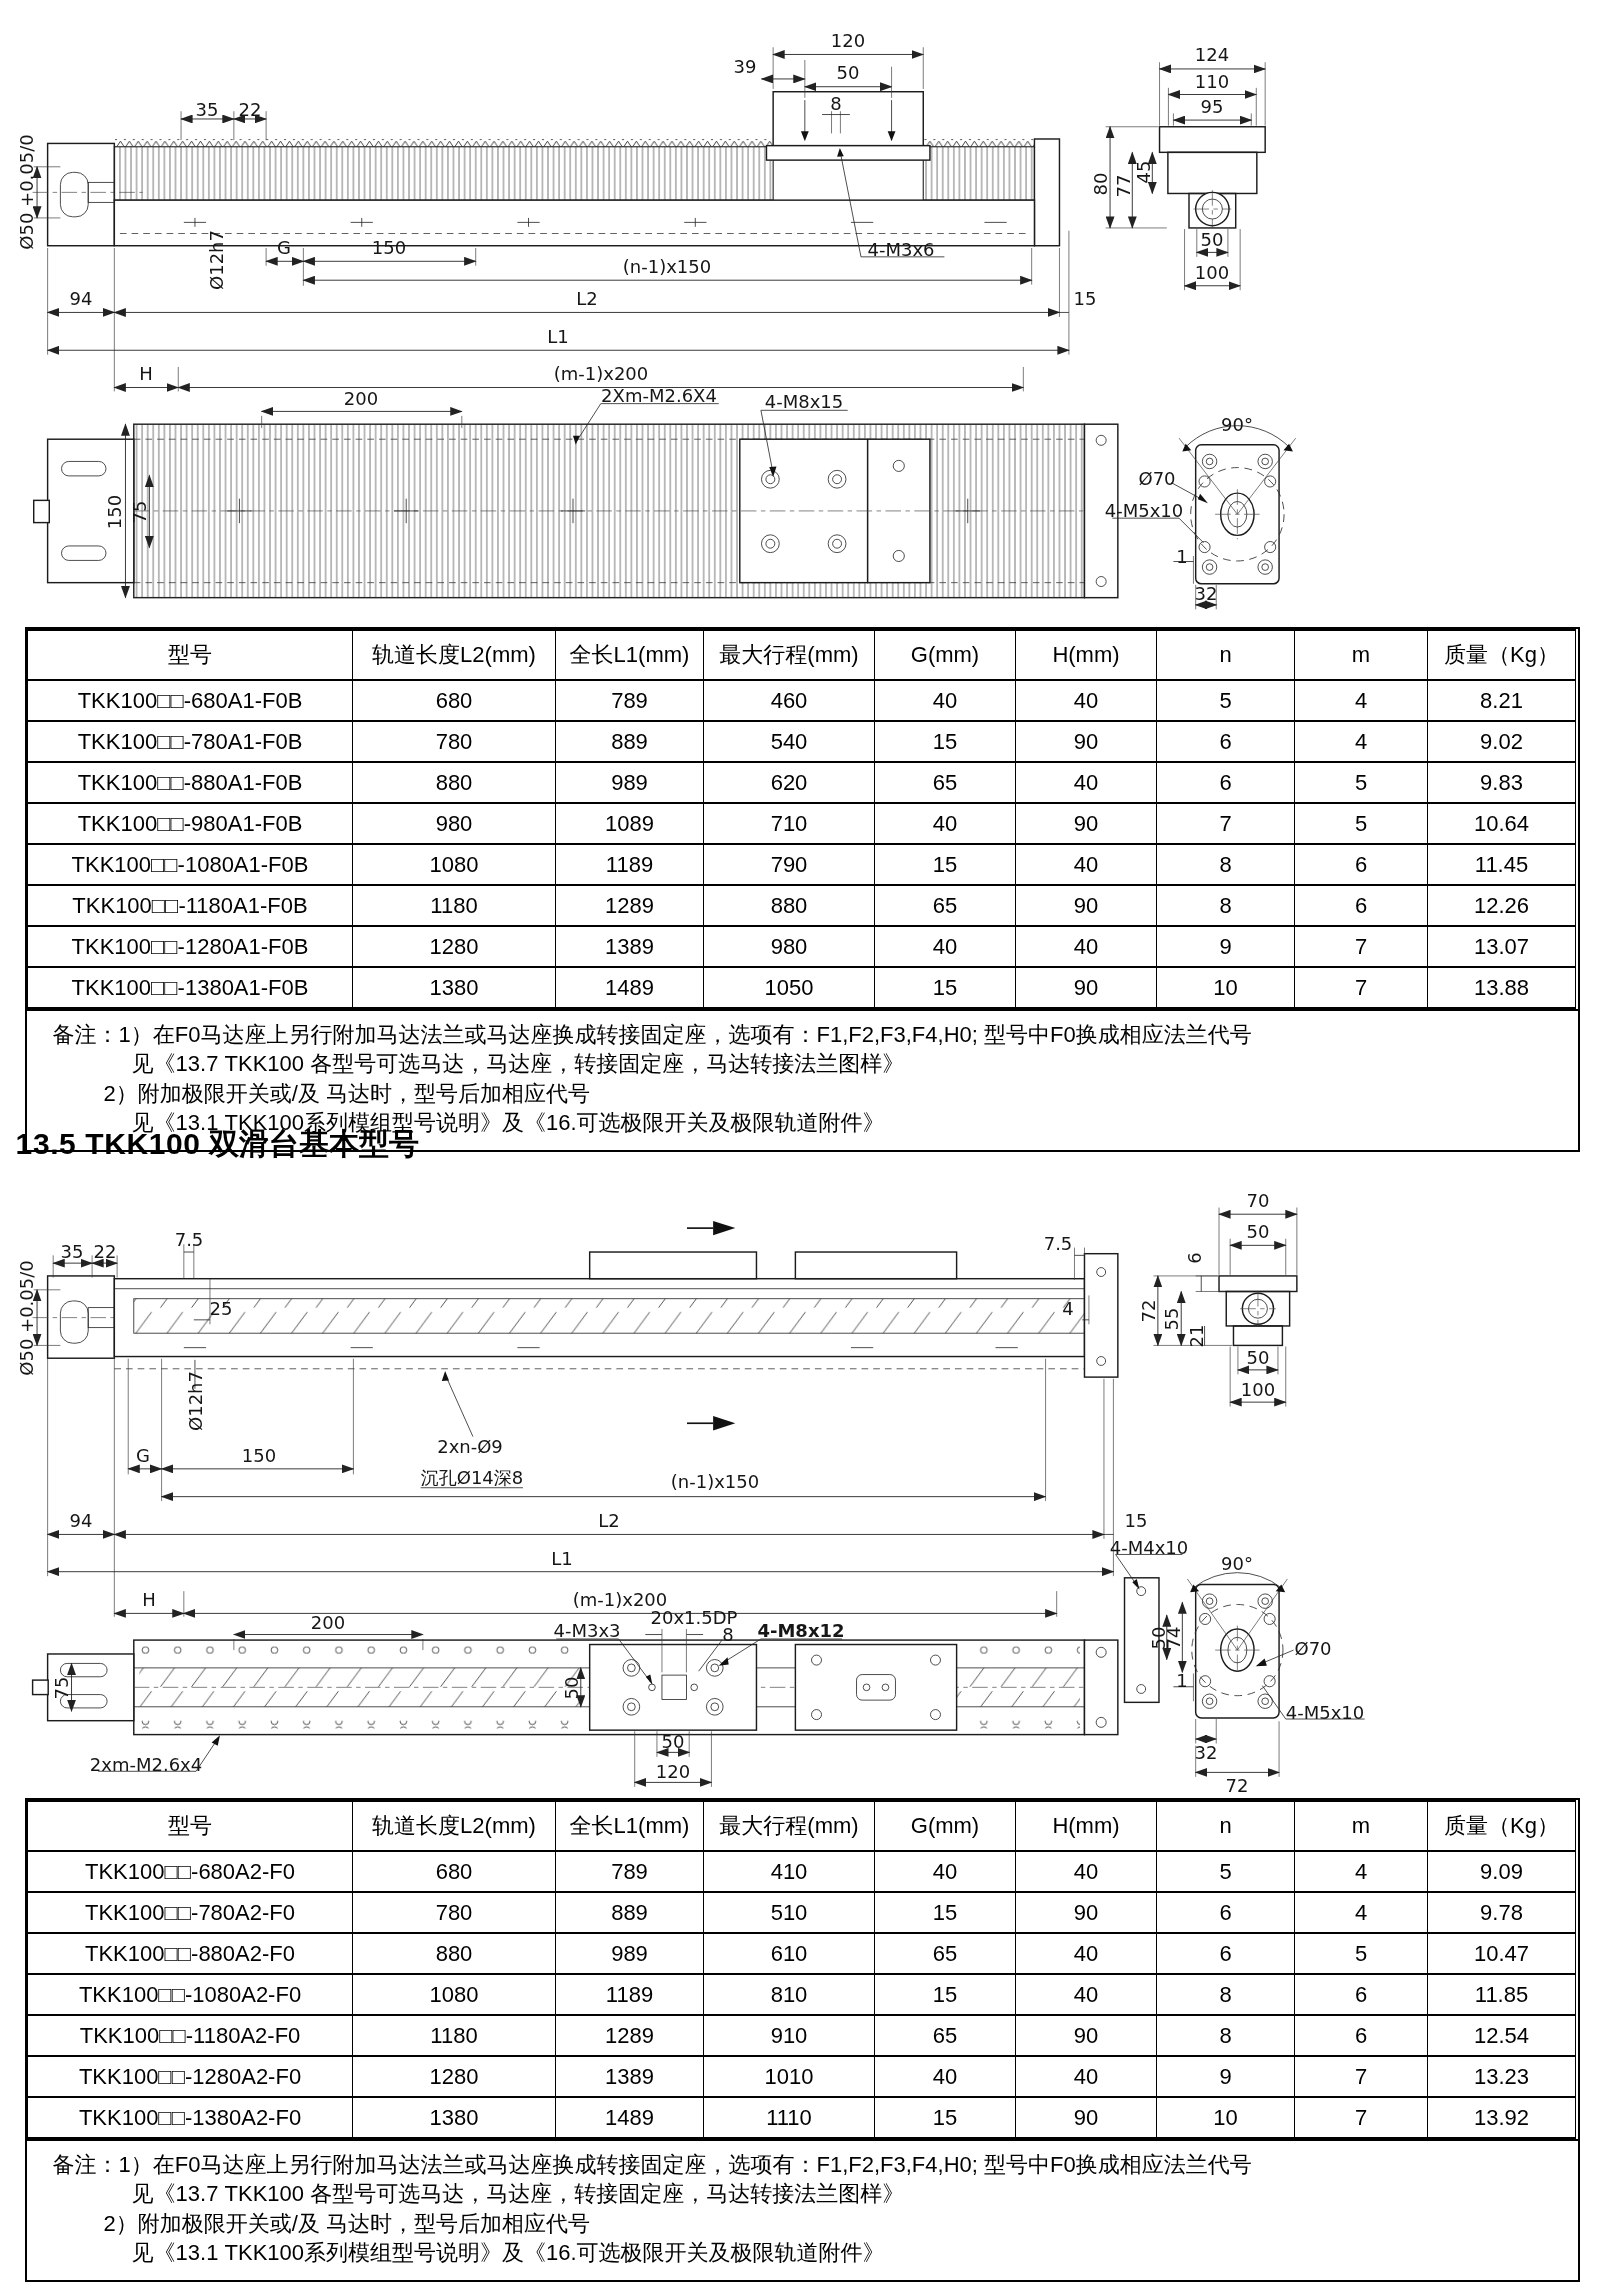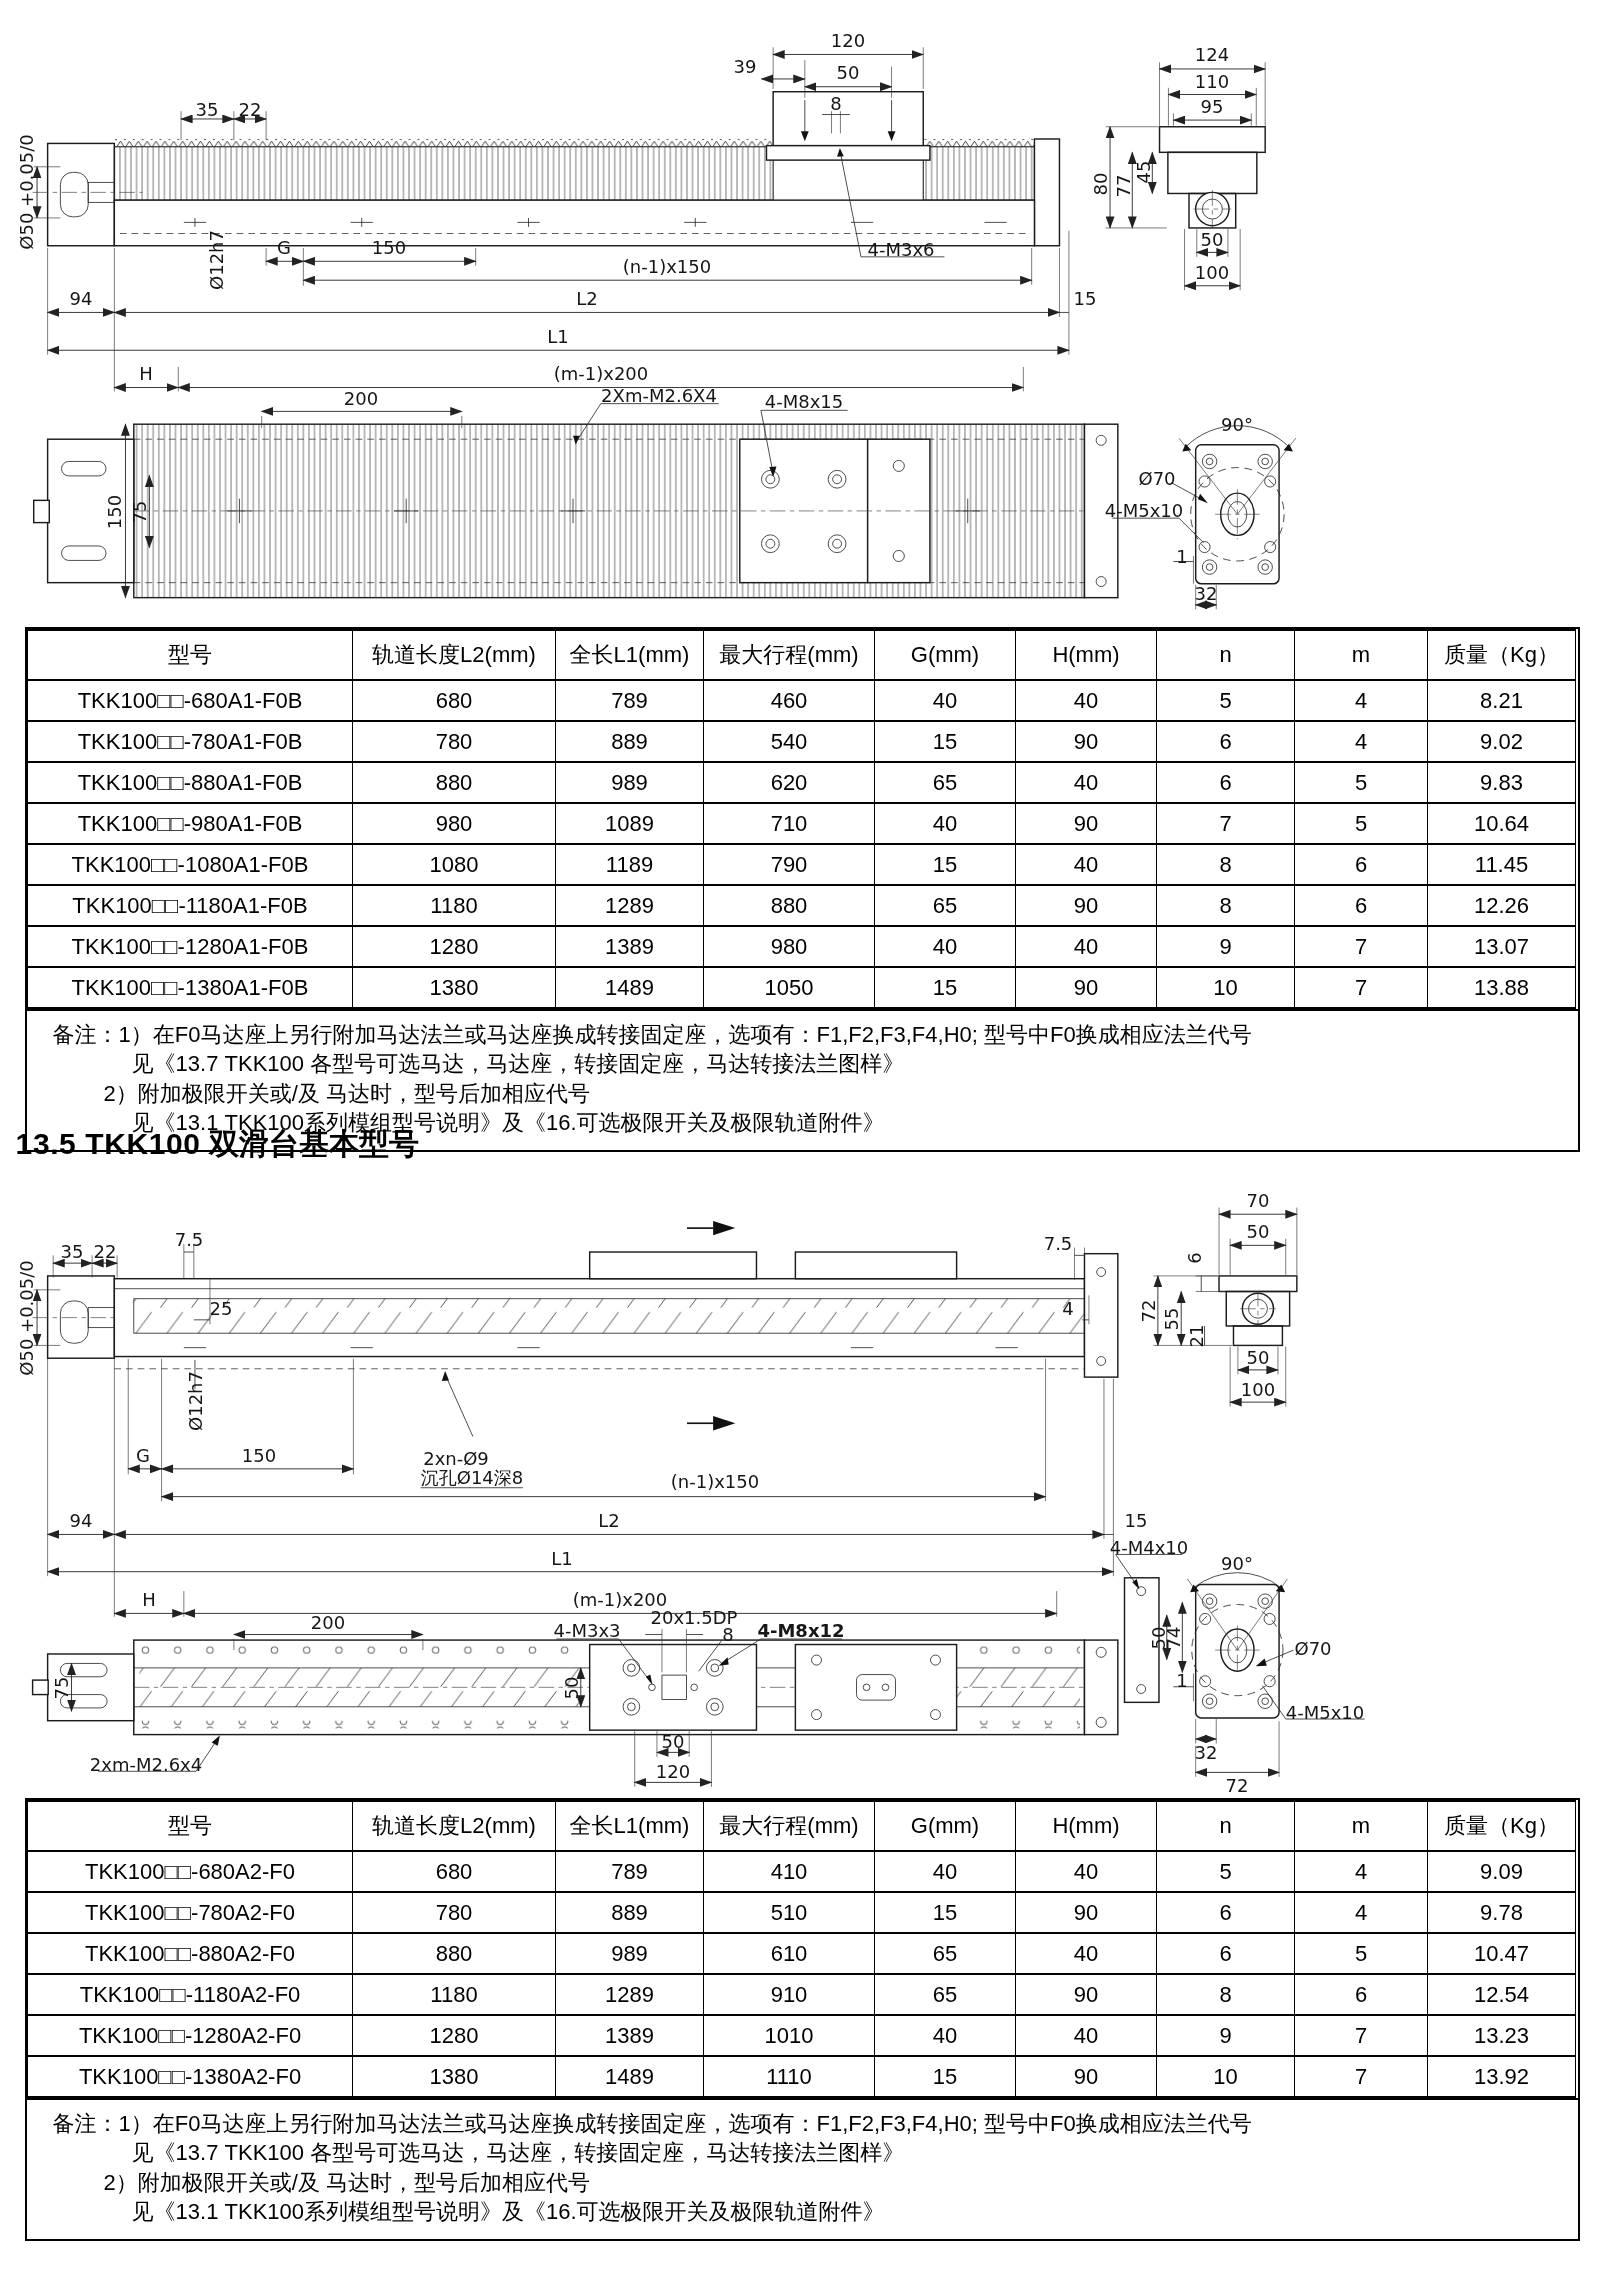--- a/index.html
+++ b/index.html
@@ -494,21 +494,21 @@
       <div class="dim-label" style="left: 189px; top: 1239px;">7.5</div>
       <div class="dim-label" style="left: 221px; top: 1308px;">25</div>
       <div class="dim-label" style="left: 72px; top: 1251px;">35</div>
       <div class="dim-label" style="left: 105px; top: 1251px;">22</div>
       <div class="dim-label" style="left: 1058px; top: 1243px;">7.5</div>
       <div class="dim-label" style="left: 1068px; top: 1308px;">4</div>
       <div class="dim-label r" style="left: 25.6px; top: 1318px;">Ø50 +0.05/0</div>
       <div class="dim-label r" style="left: 195px; top: 1401px;">Ø12h7</div>
       <div class="dim-label" style="left: 143px; top: 1455px;">G</div>
       <div class="dim-label" style="left: 259px; top: 1455px;">150</div>
-      <div class="dim-label" style="left: 456px; top: 1446px; margin-top: 12px;">2xn-Ø9</div>
+      <div class="dim-label" style="left: 470px; top: 1446px;">2xn-Ø9</div>
       <div class="dim-label" style="left: 472px; top: 1478px;">沉孔Ø14深8</div>
       <div class="dim-label" style="left: 715px; top: 1481px;">(n-1)x150</div>
       <div class="dim-label" style="left: 81px; top: 1520px;">94</div>
       <div class="dim-label" style="left: 609px; top: 1520px;">L2</div>
       <div class="dim-label" style="left: 1136px; top: 1520px;">15</div>
       <div class="dim-label" style="left: 562px; top: 1558px;">L1</div>
       <div class="dim-label" style="left: 149px; top: 1599px;">H</div>
       <div class="dim-label" style="left: 620px; top: 1599px;">(m-1)x200</div>
       <div class="dim-label" style="left: 1258px; top: 1200px;">70</div>
       <div class="dim-label" style="left: 1258px; top: 1231px;">50</div>
@@ -722,20 +722,31 @@
             <td>880</td>
             <td>989</td>
             <td>610</td>
             <td>65</td>
             <td>40</td>
             <td>6</td>
             <td>5</td>
             <td>10.47</td>
           </tr>
           <tr>
+            <td>TKK100□□-1080A2-F0</td>
+            <td>1080</td>
+            <td>1189</td>
+            <td>810</td>
+            <td>15</td>
+            <td>40</td>
+            <td>8</td>
+            <td>6</td>
+            <td>11.85</td>
+          </tr>
+          <tr>
             <td>TKK100□□-1180A2-F0</td>
             <td>1180</td>
             <td>1289</td>
             <td>910</td>
             <td>65</td>
             <td>90</td>
             <td>8</td>
             <td>6</td>
             <td>12.54</td>
           </tr>

